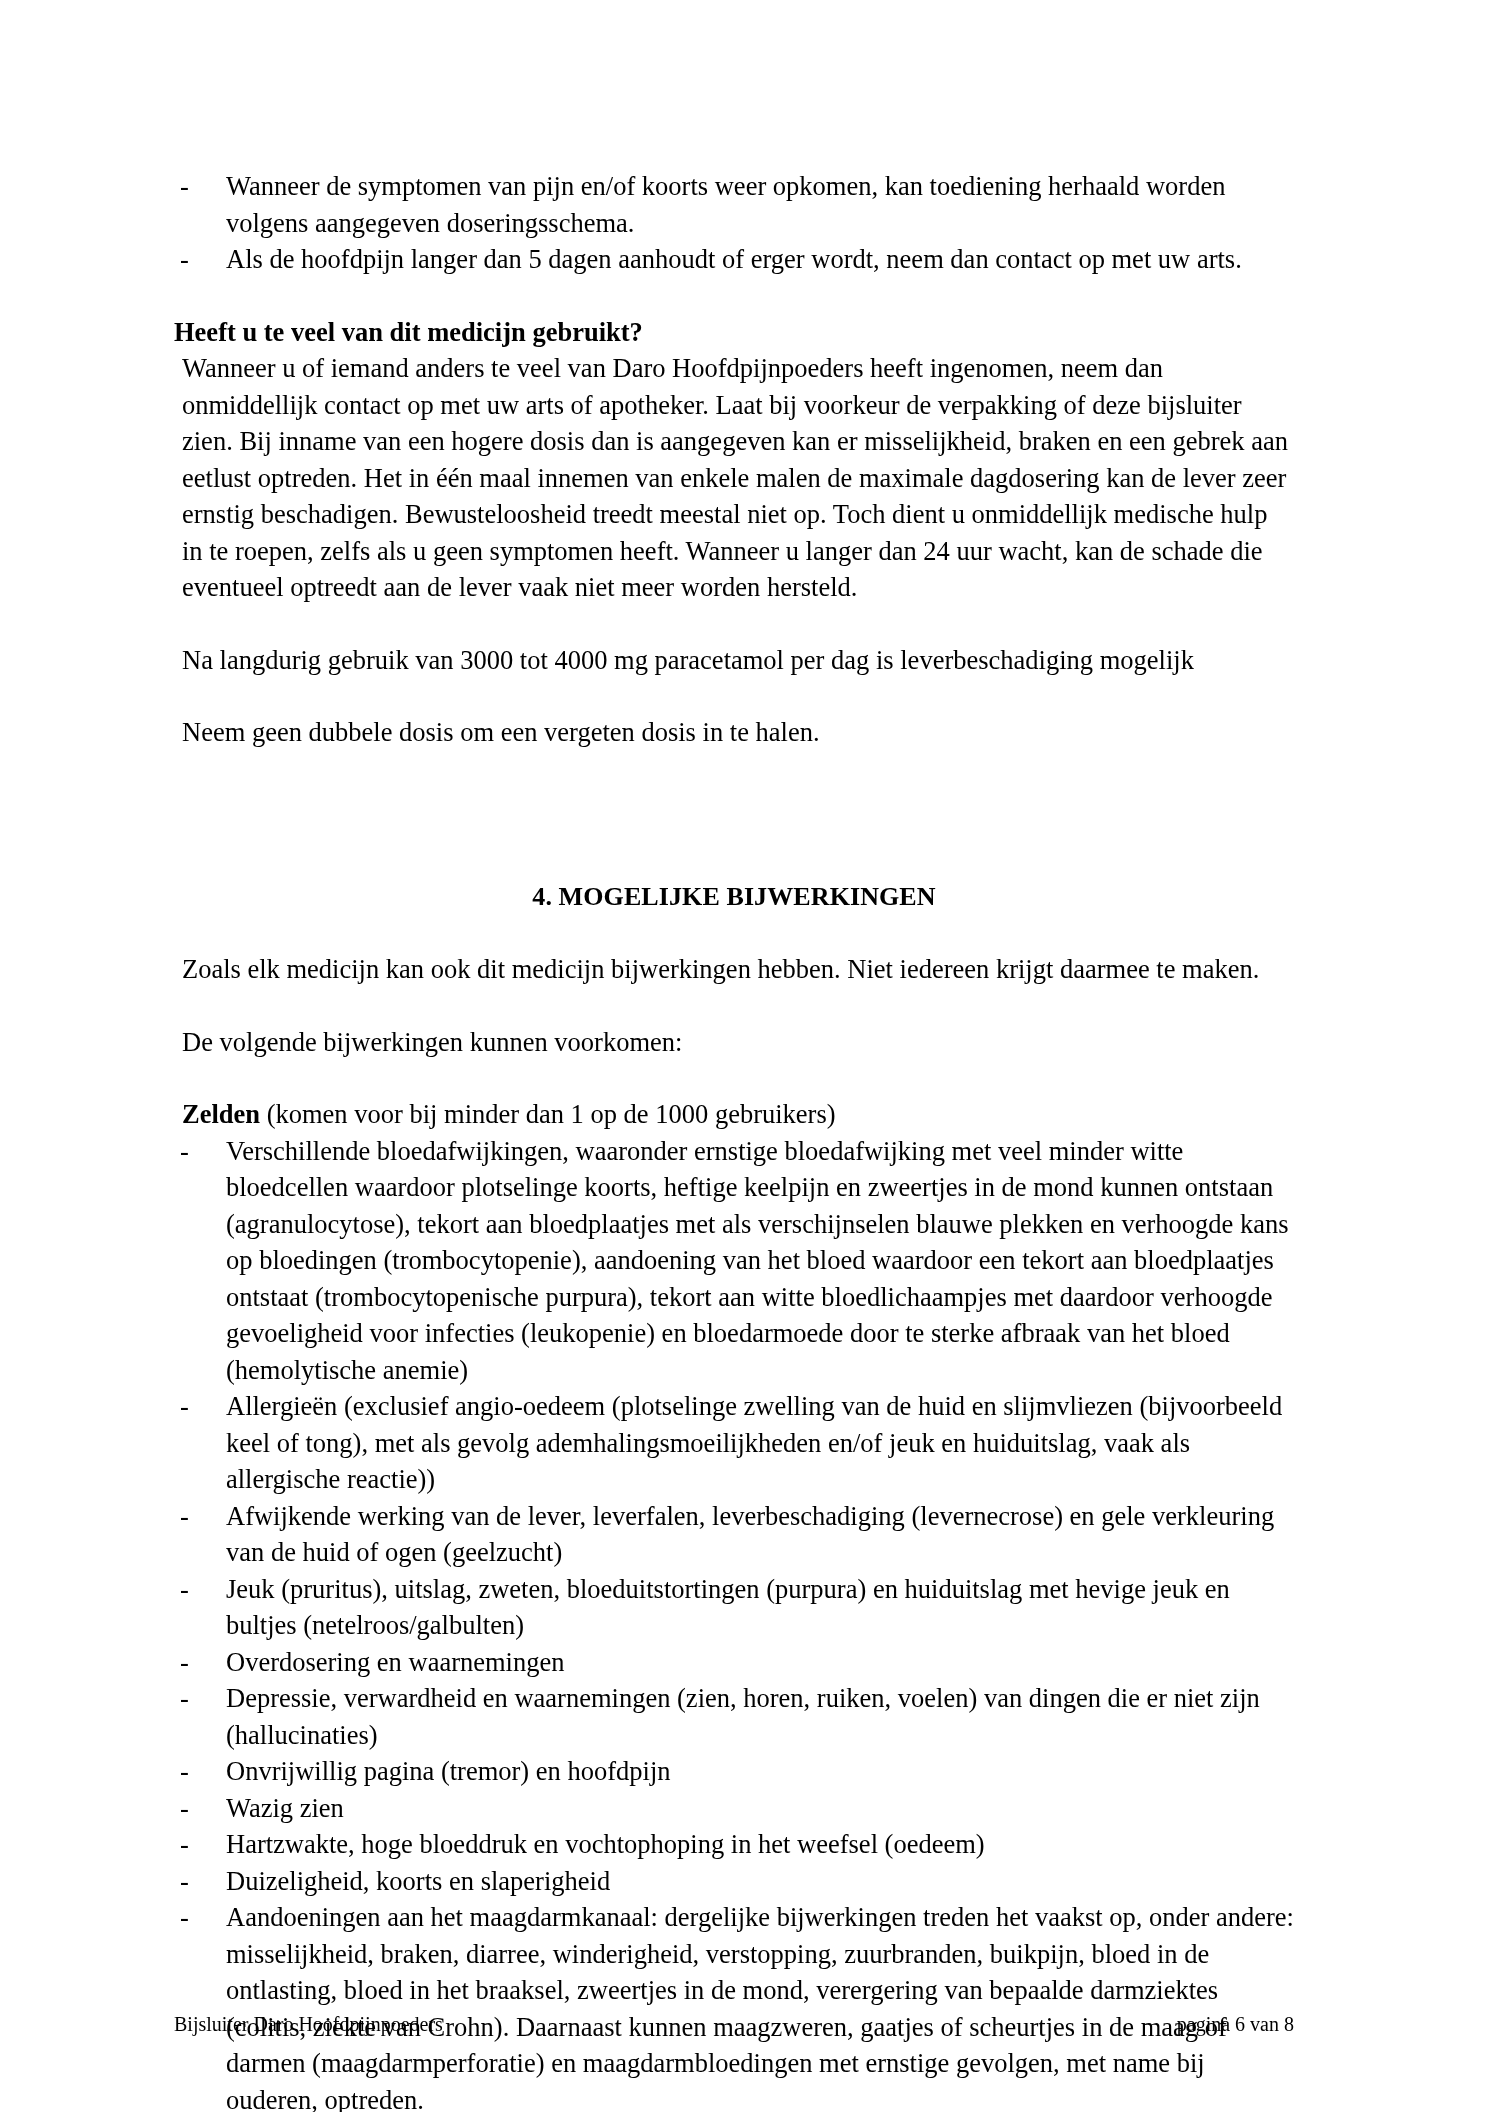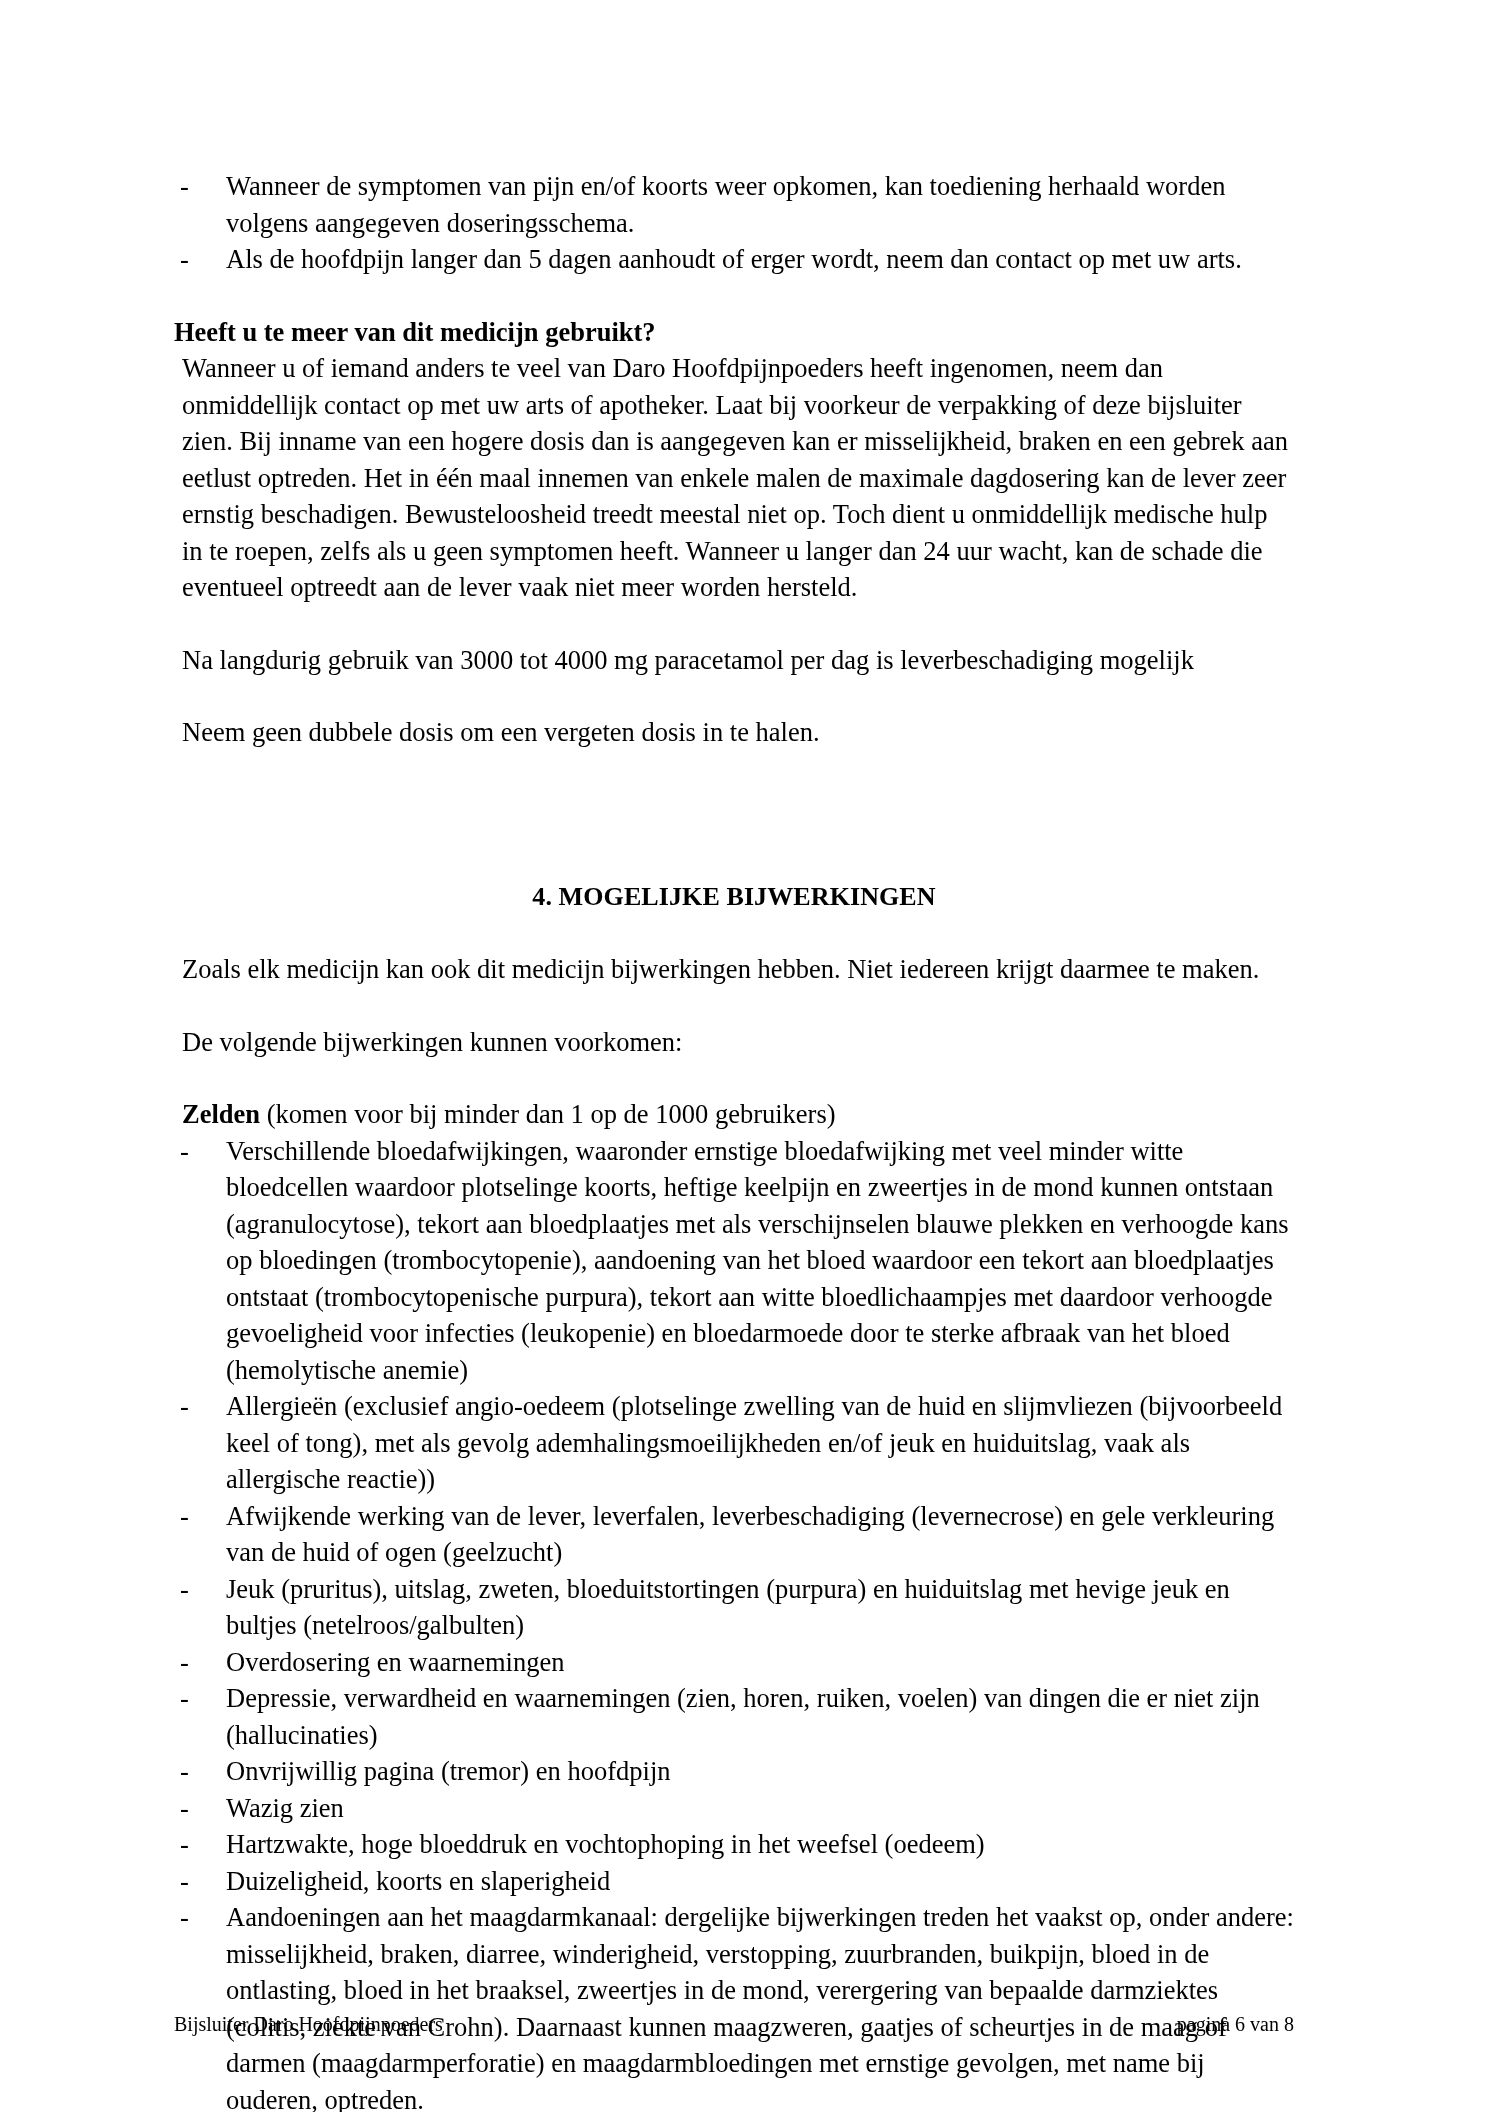--- a/index.html
+++ b/index.html
@@ -93,21 +93,21 @@
         <span>Wanneer de symptomen van pijn en/of koorts weer opkomen, kan toediening herhaald worden volgens aangegeven doseringsschema.</span>
       </li>
       <li>
         <span class="dash">-</span>
         <span>Als de hoofdpijn langer dan 5 dagen aanhoudt of erger wordt, neem dan contact op met uw arts.</span>
       </li>
     </ul>
 
     <div class="spacer-md"></div>
 
-    <p class="bold-head">Heeft u te meer van dit medicijn gebruikt?</p>
+    <p class="bold-head">Heeft u te veel van dit medicijn gebruikt?</p>
     <p class="para">Wanneer u of iemand anders te veel van Daro Hoofdpijnpoeders heeft ingenomen, neem dan onmiddellijk contact op met uw arts of apotheker. Laat bij voorkeur de verpakking of deze bijsluiter zien.  Bij inname van een hogere dosis dan is aangegeven kan er misselijkheid, braken en een gebrek aan eetlust optreden. Het in één maal innemen van enkele malen de maximale dagdosering kan de lever zeer ernstig beschadigen. Bewusteloosheid treedt meestal niet op. Toch dient u onmiddellijk medische hulp in te roepen, zelfs als u geen symptomen heeft. Wanneer u langer dan 24 uur wacht, kan de schade die eventueel optreedt aan de lever vaak niet meer worden hersteld.</p>
 
     <div class="spacer-md"></div>
 
     <p class="para">Na langdurig gebruik van 3000 tot 4000 mg paracetamol per dag is leverbeschadiging mogelijk</p>
 
     <div class="spacer-md"></div>
 
     <p class="para">Neem geen dubbele dosis om een vergeten dosis in te halen.</p>
 

